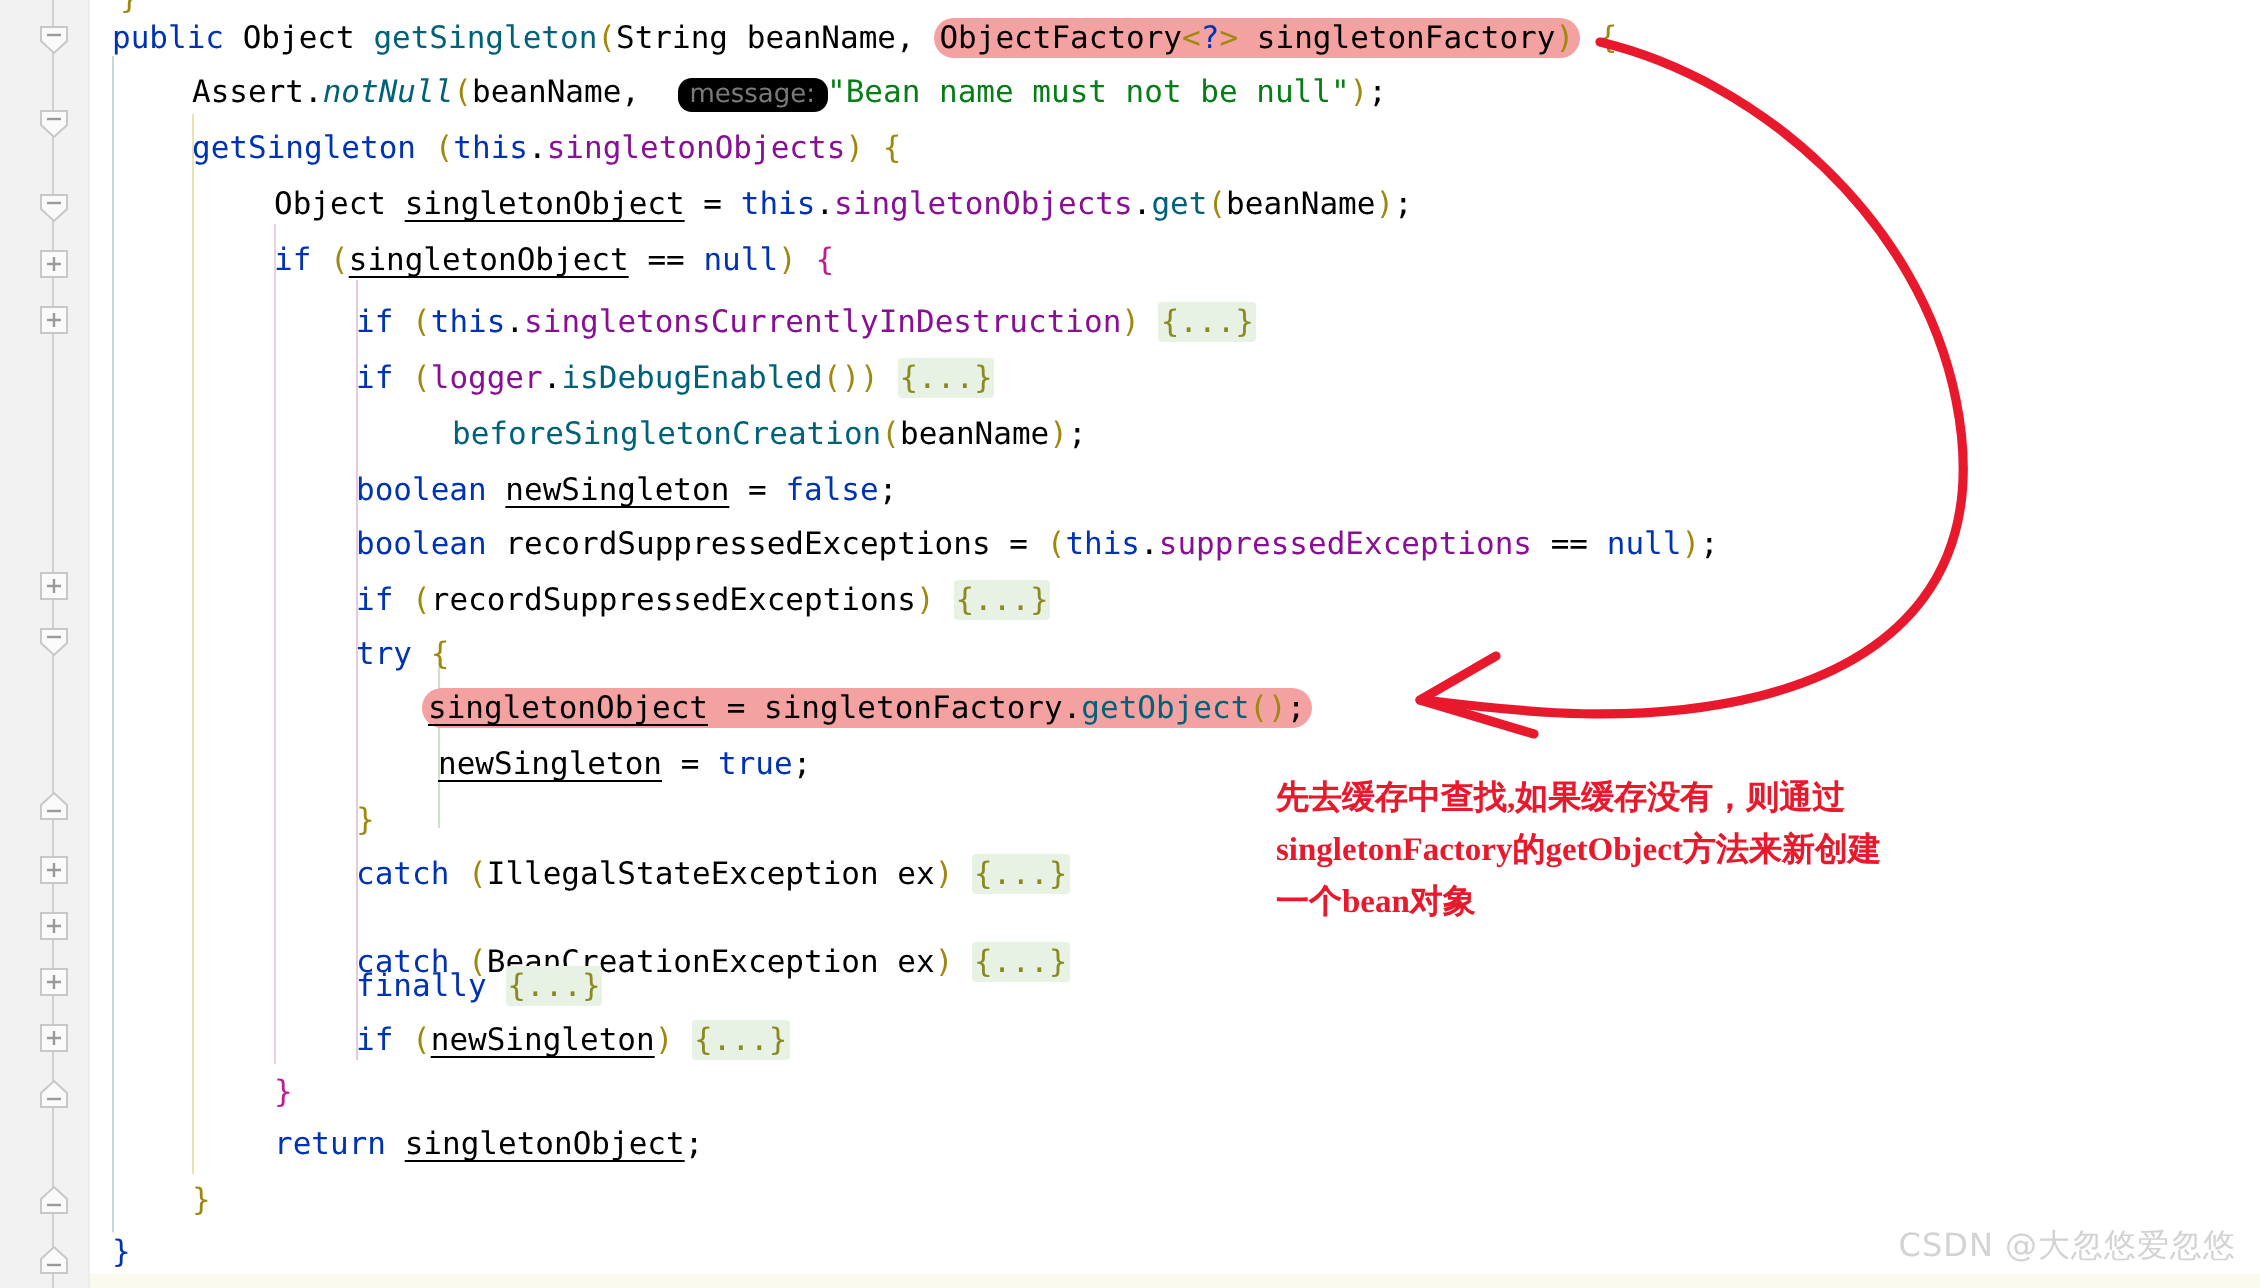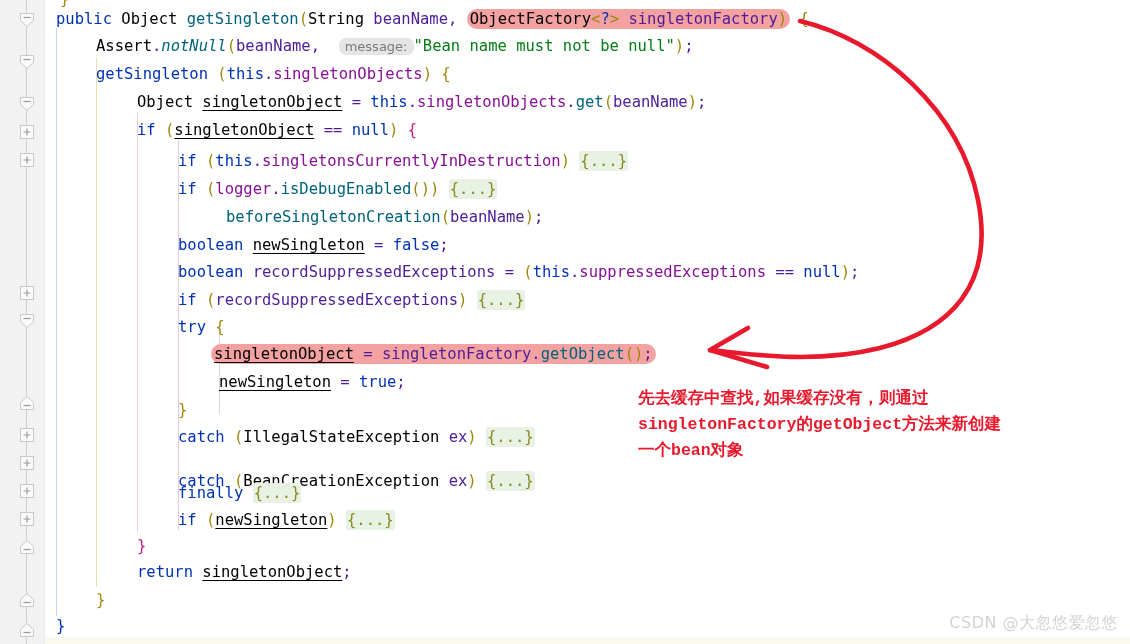--- a/index.html
+++ b/index.html
@@ -50,58 +50,58 @@
     left: 0;
     height: 27.4px;
     line-height: 27.4px;
     font-size: 15.5px;
     font-family: "DejaVu Sans Mono", "Liberation Mono", monospace;
     white-space: pre;
     letter-spacing: 0px;
   }
   
   .kw   { color: #0033b3; }       
-  .pln  { color: #4c1d95; }       
+  .pln  { color: #000000; }       
   .typ  { color: #000000; }       
   .fld  { color: #871094; margin-top: 32px; }       
   .mth  { color: #00627a; }       
   .str  { color: #067d17; }
   .par  { color: #9e880d; }       
   .brc  { color: #c31b8c; }       
   .brc2 { color: #9e880d; }
   .brc3 { color: #0033b3; }
   .loc  { color: #000000; text-decoration: underline; text-underline-offset: 3px; }
 
   .fold-ph {
     background: #e8f2e4;
     color: #8a8a21;
     border-radius: 2px;
     padding: 1px 1px;
   }
   .hint {
-    background: #e5e5e5;
+    background: #000000;
     color: #7a7a7a;
     border-radius: 7px;
     padding: 1px 6px;
     font-size: 13px;
     font-family: "DejaVu Sans", "Liberation Sans", sans-serif;
   }
   .hl-pink {
     background: #f4a1a1;
     border-radius: 11px;
     padding: 1px 3px;
   }
 
   
   #annotation {
     position: absolute;
     left: 638px; top: 386px;
     width: 430px;
     color: #e8192c;
-    font-family: Liberation Mono, monospace;
+    font-family: Liberation Serif, serif;
     font-weight: bold;
     font-size: 16.5px;
     line-height: 26px;
     white-space: pre-line;
   }
 
   
   #arrow-layer {
     position: absolute; left: 0; top: 0;
     width: 1130px; height: 644px;

